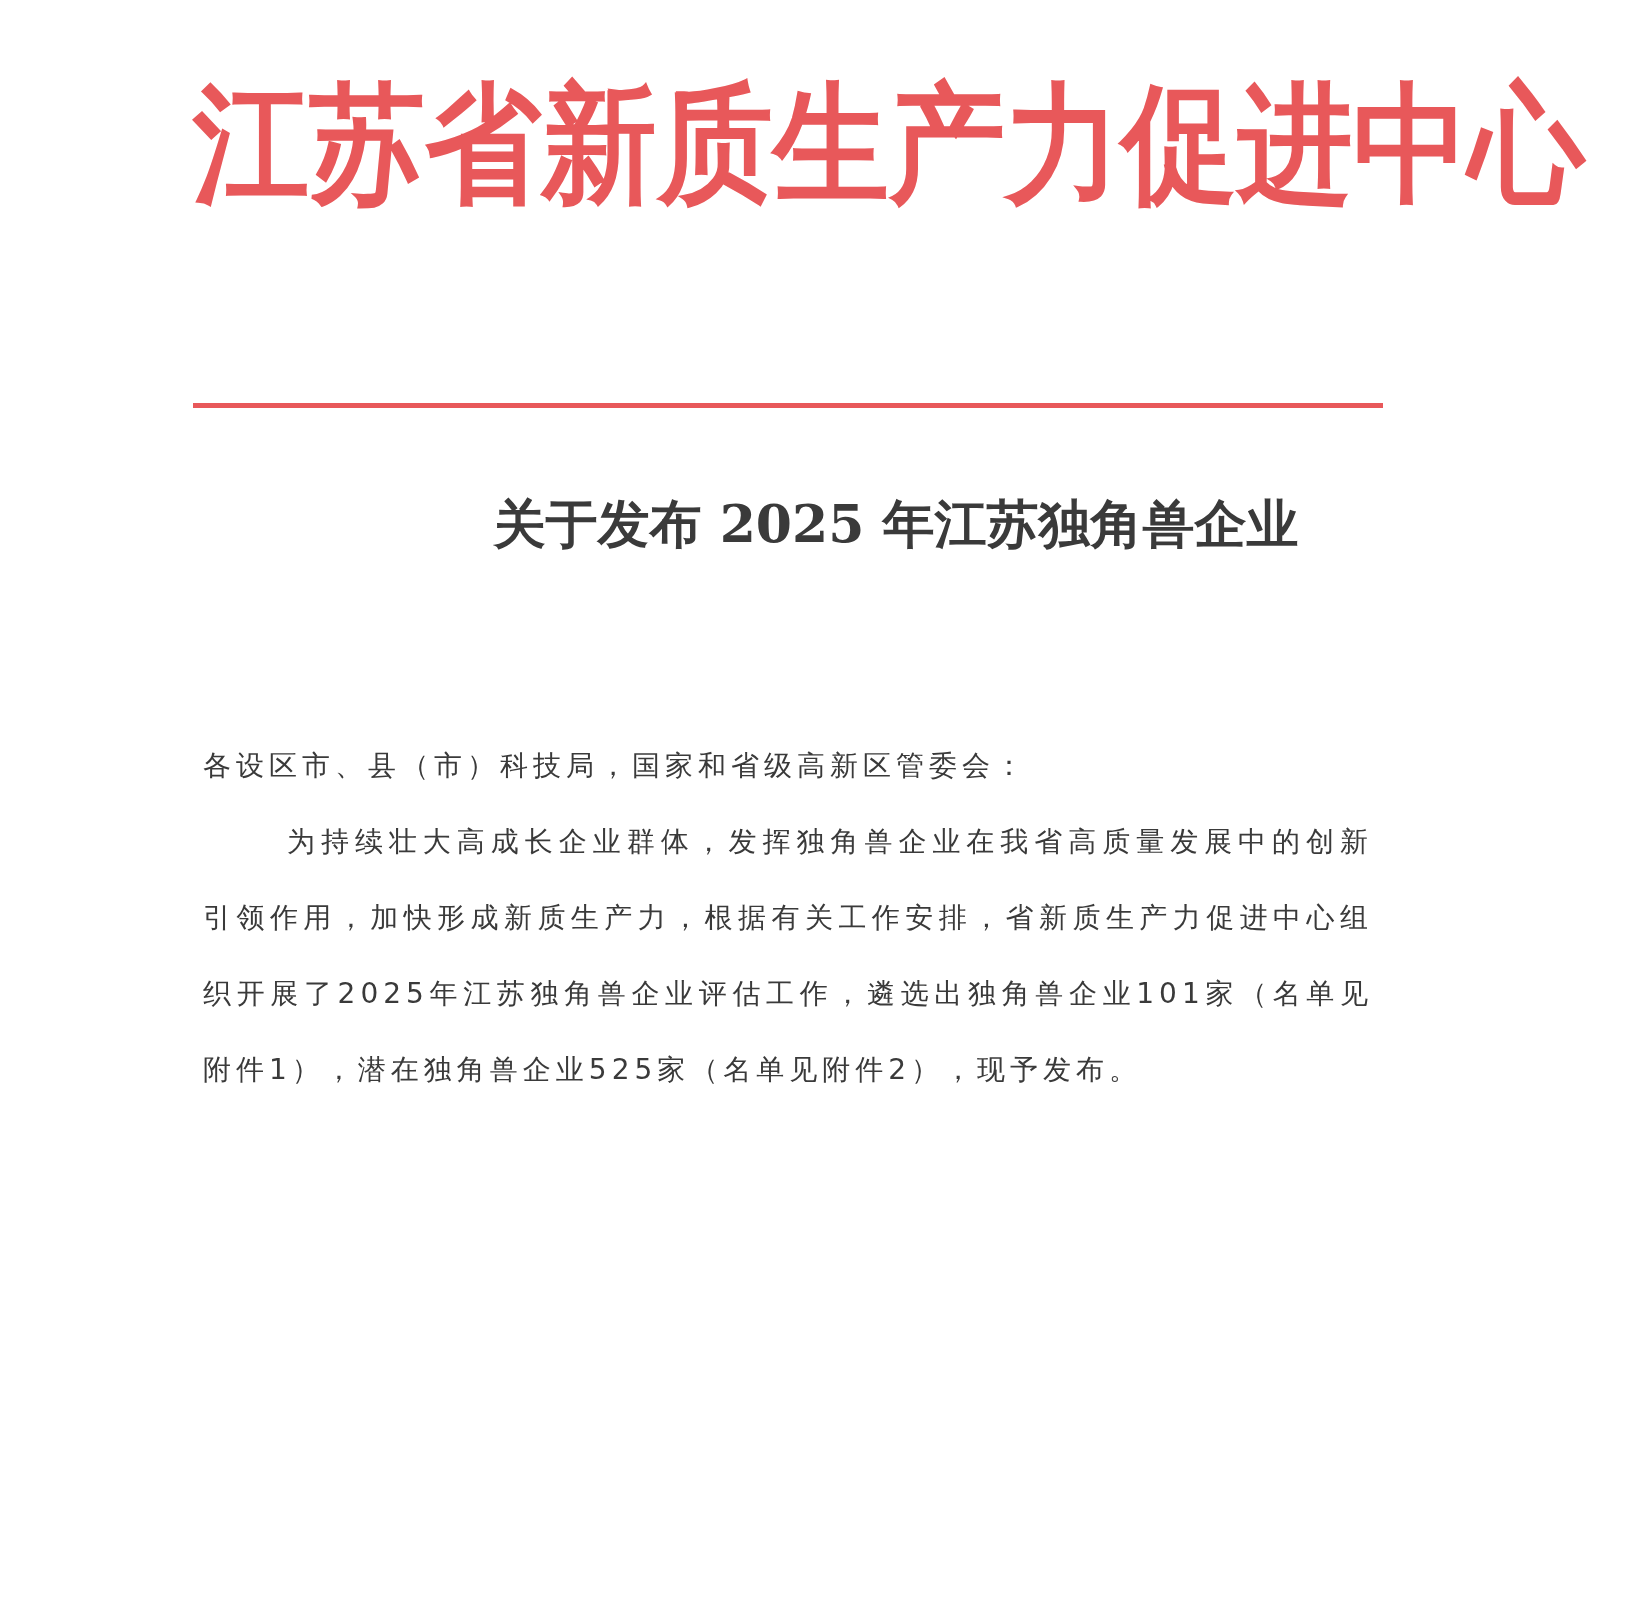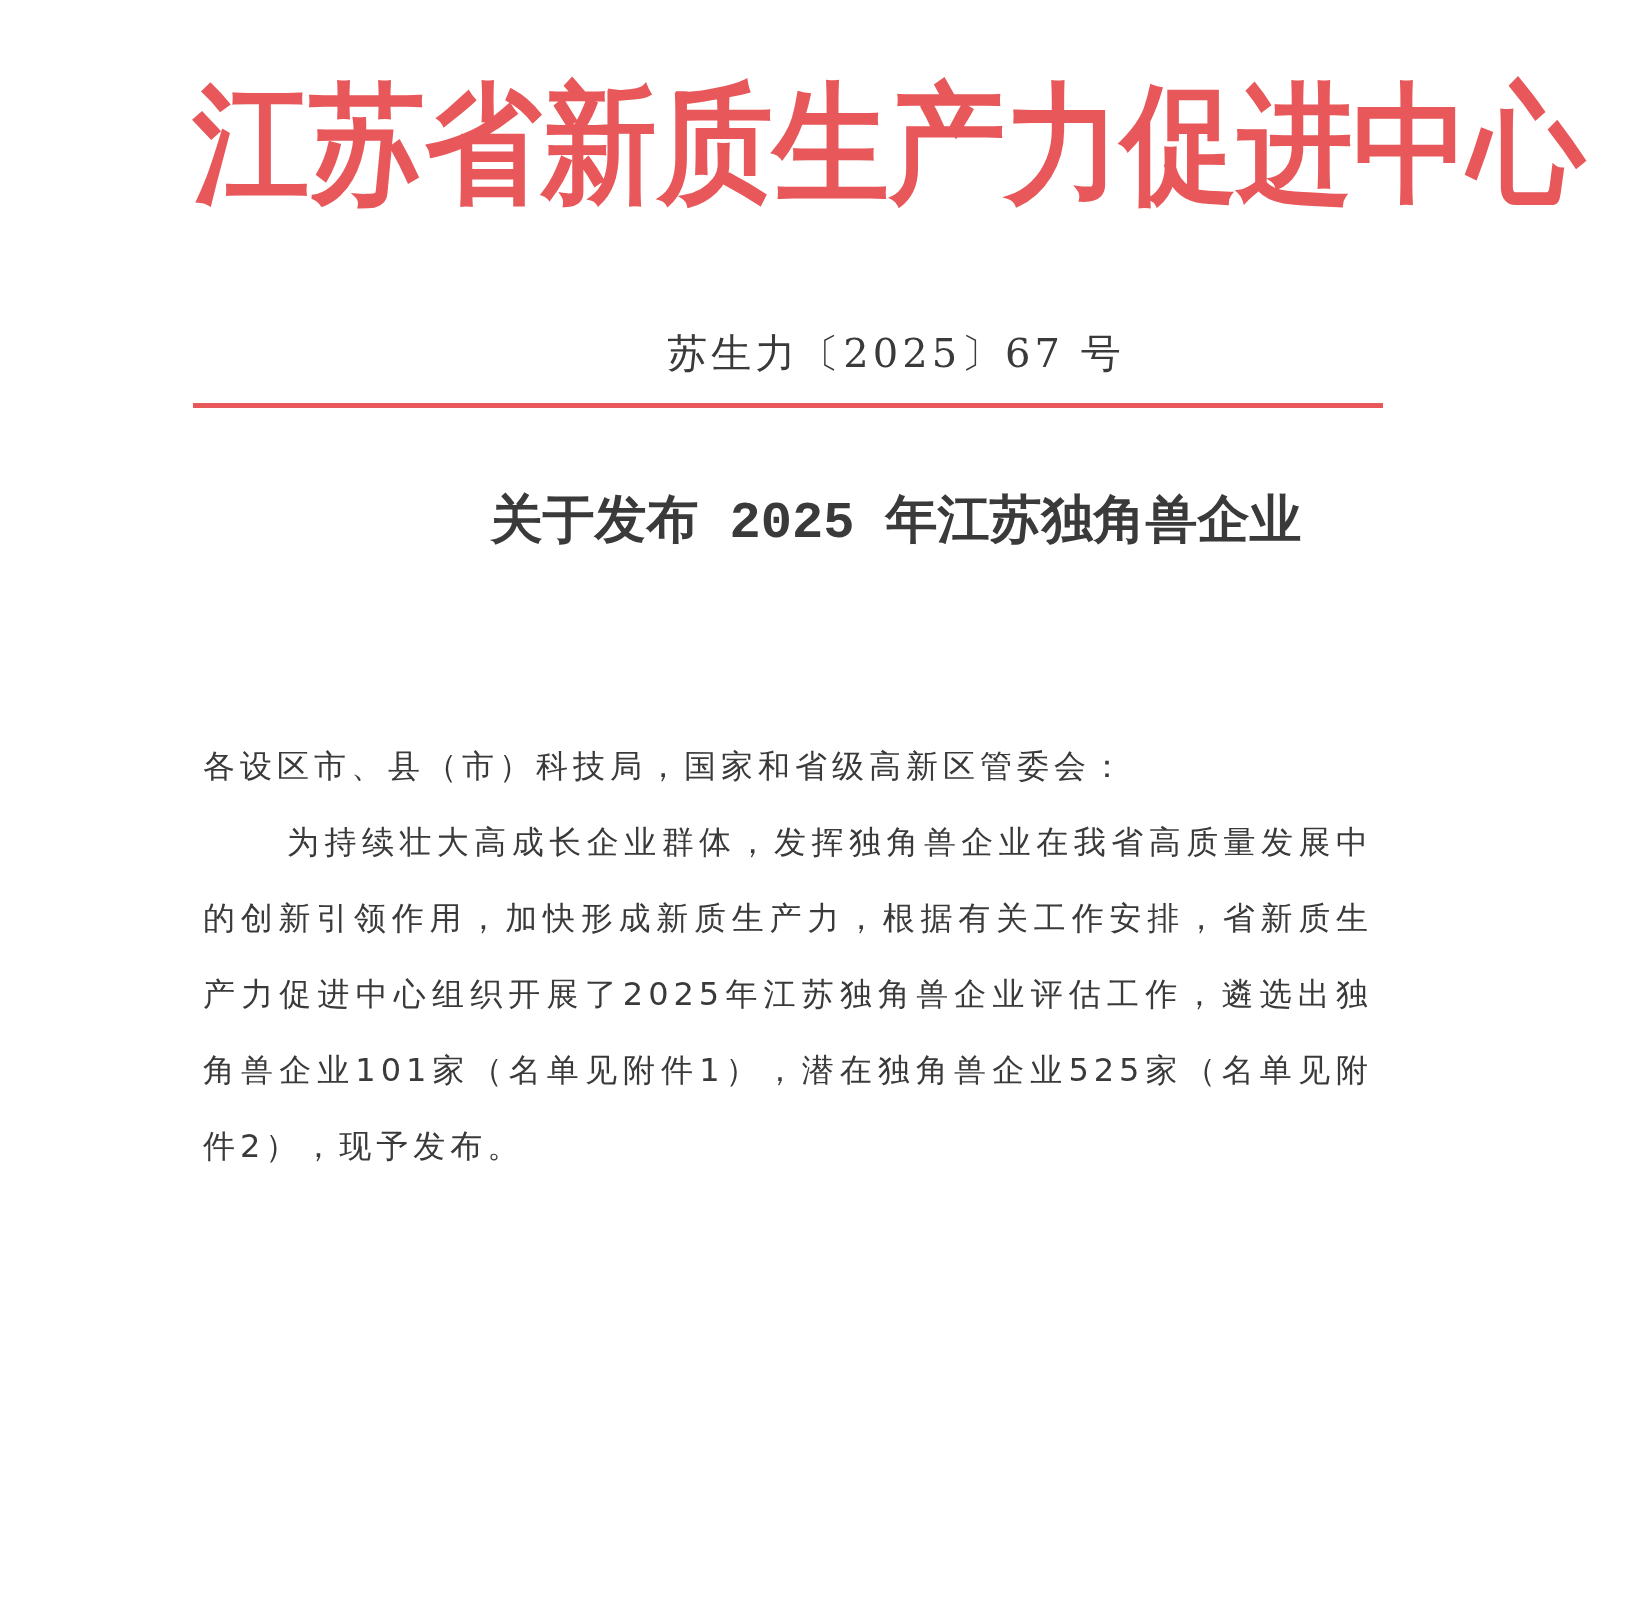--- a/index.html
+++ b/index.html
@@ -70,29 +70,28 @@
       text-align: center;
       font-weight: bold;
       font-size: 52px;
       line-height: 68px;
       color: #3a3a3a;
       padding-left: 140px;
       box-sizing: border-box;
     }
     .doc-title .line {
       display: block;
-      font-family: Liberation Mono, monospace;
     }
     .body-text {
       position: absolute;
       left: 203px;
       top: 728px;
       width: 1170px;
       font-family: "DejaVu Sans", "Liberation Sans", sans-serif;
-      font-size: 32px;
+      font-size: 28px;
       line-height: 76px;
       color: #3a3a3a;
       letter-spacing: 5px;
     }
     .body-text p {
       margin: 0;
       text-align: justify;
     }
     .body-text .salutation {
       text-indent: 0;
@@ -114,21 +113,20 @@
     <span>质</span>
     <span>生</span>
     <span>产</span>
     <span>力</span>
     <span>促</span>
     <span>进</span>
     <span>中</span>
     <span>心</span>
   </div>
 
-  <div class="doc-number">苏生力〔2025〕67 号</div>
 
   <div class="red-rule"></div>
 
   <div class="doc-title">
     <span class="line">关于发布 2025 年江苏独角兽企业</span>
   </div>
 
   <div class="body-text">
     <p class="salutation">各设区市、县（市）科技局，国家和省级高新区管委会：</p>
     <p class="para">为持续壮大高成长企业群体，发挥独角兽企业在我省高质量发展中的创新引领作用，加快形成新质生产力，根据有关工作安排，省新质生产力促进中心组织开展了2025年江苏独角兽企业评估工作，遴选出独角兽企业101家（名单见附件1），潜在独角兽企业525家（名单见附件2），现予发布。</p>

